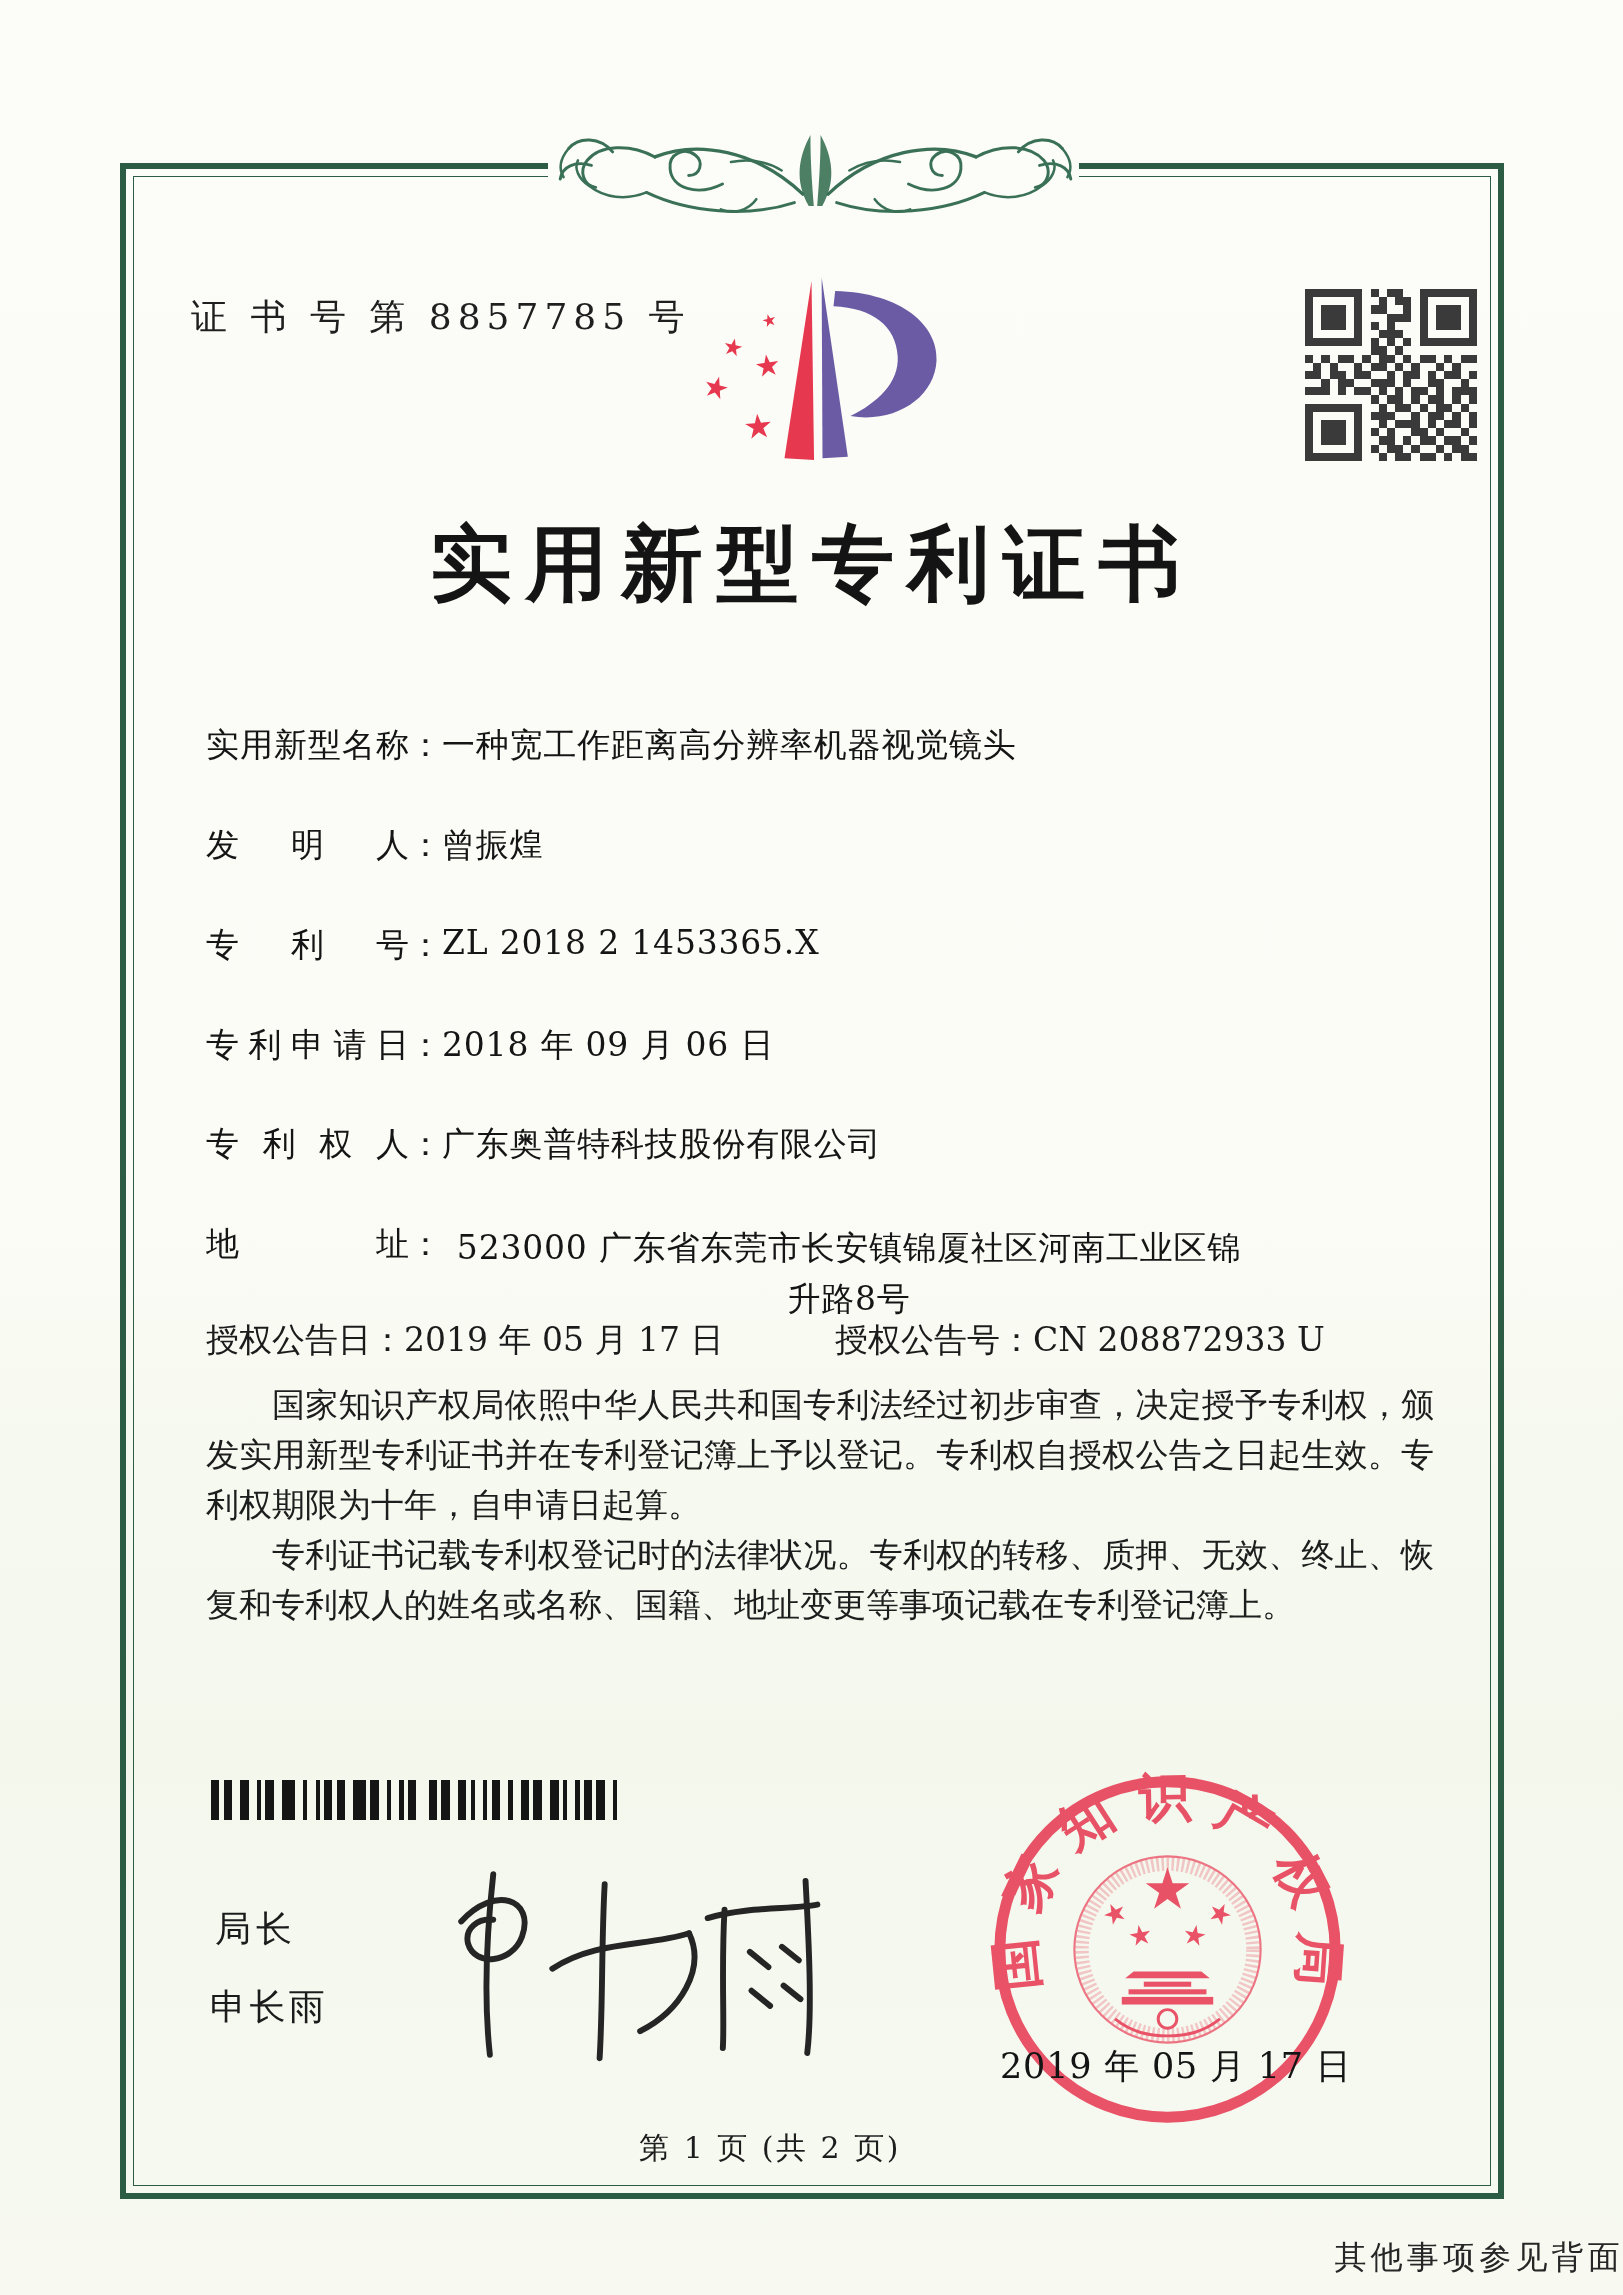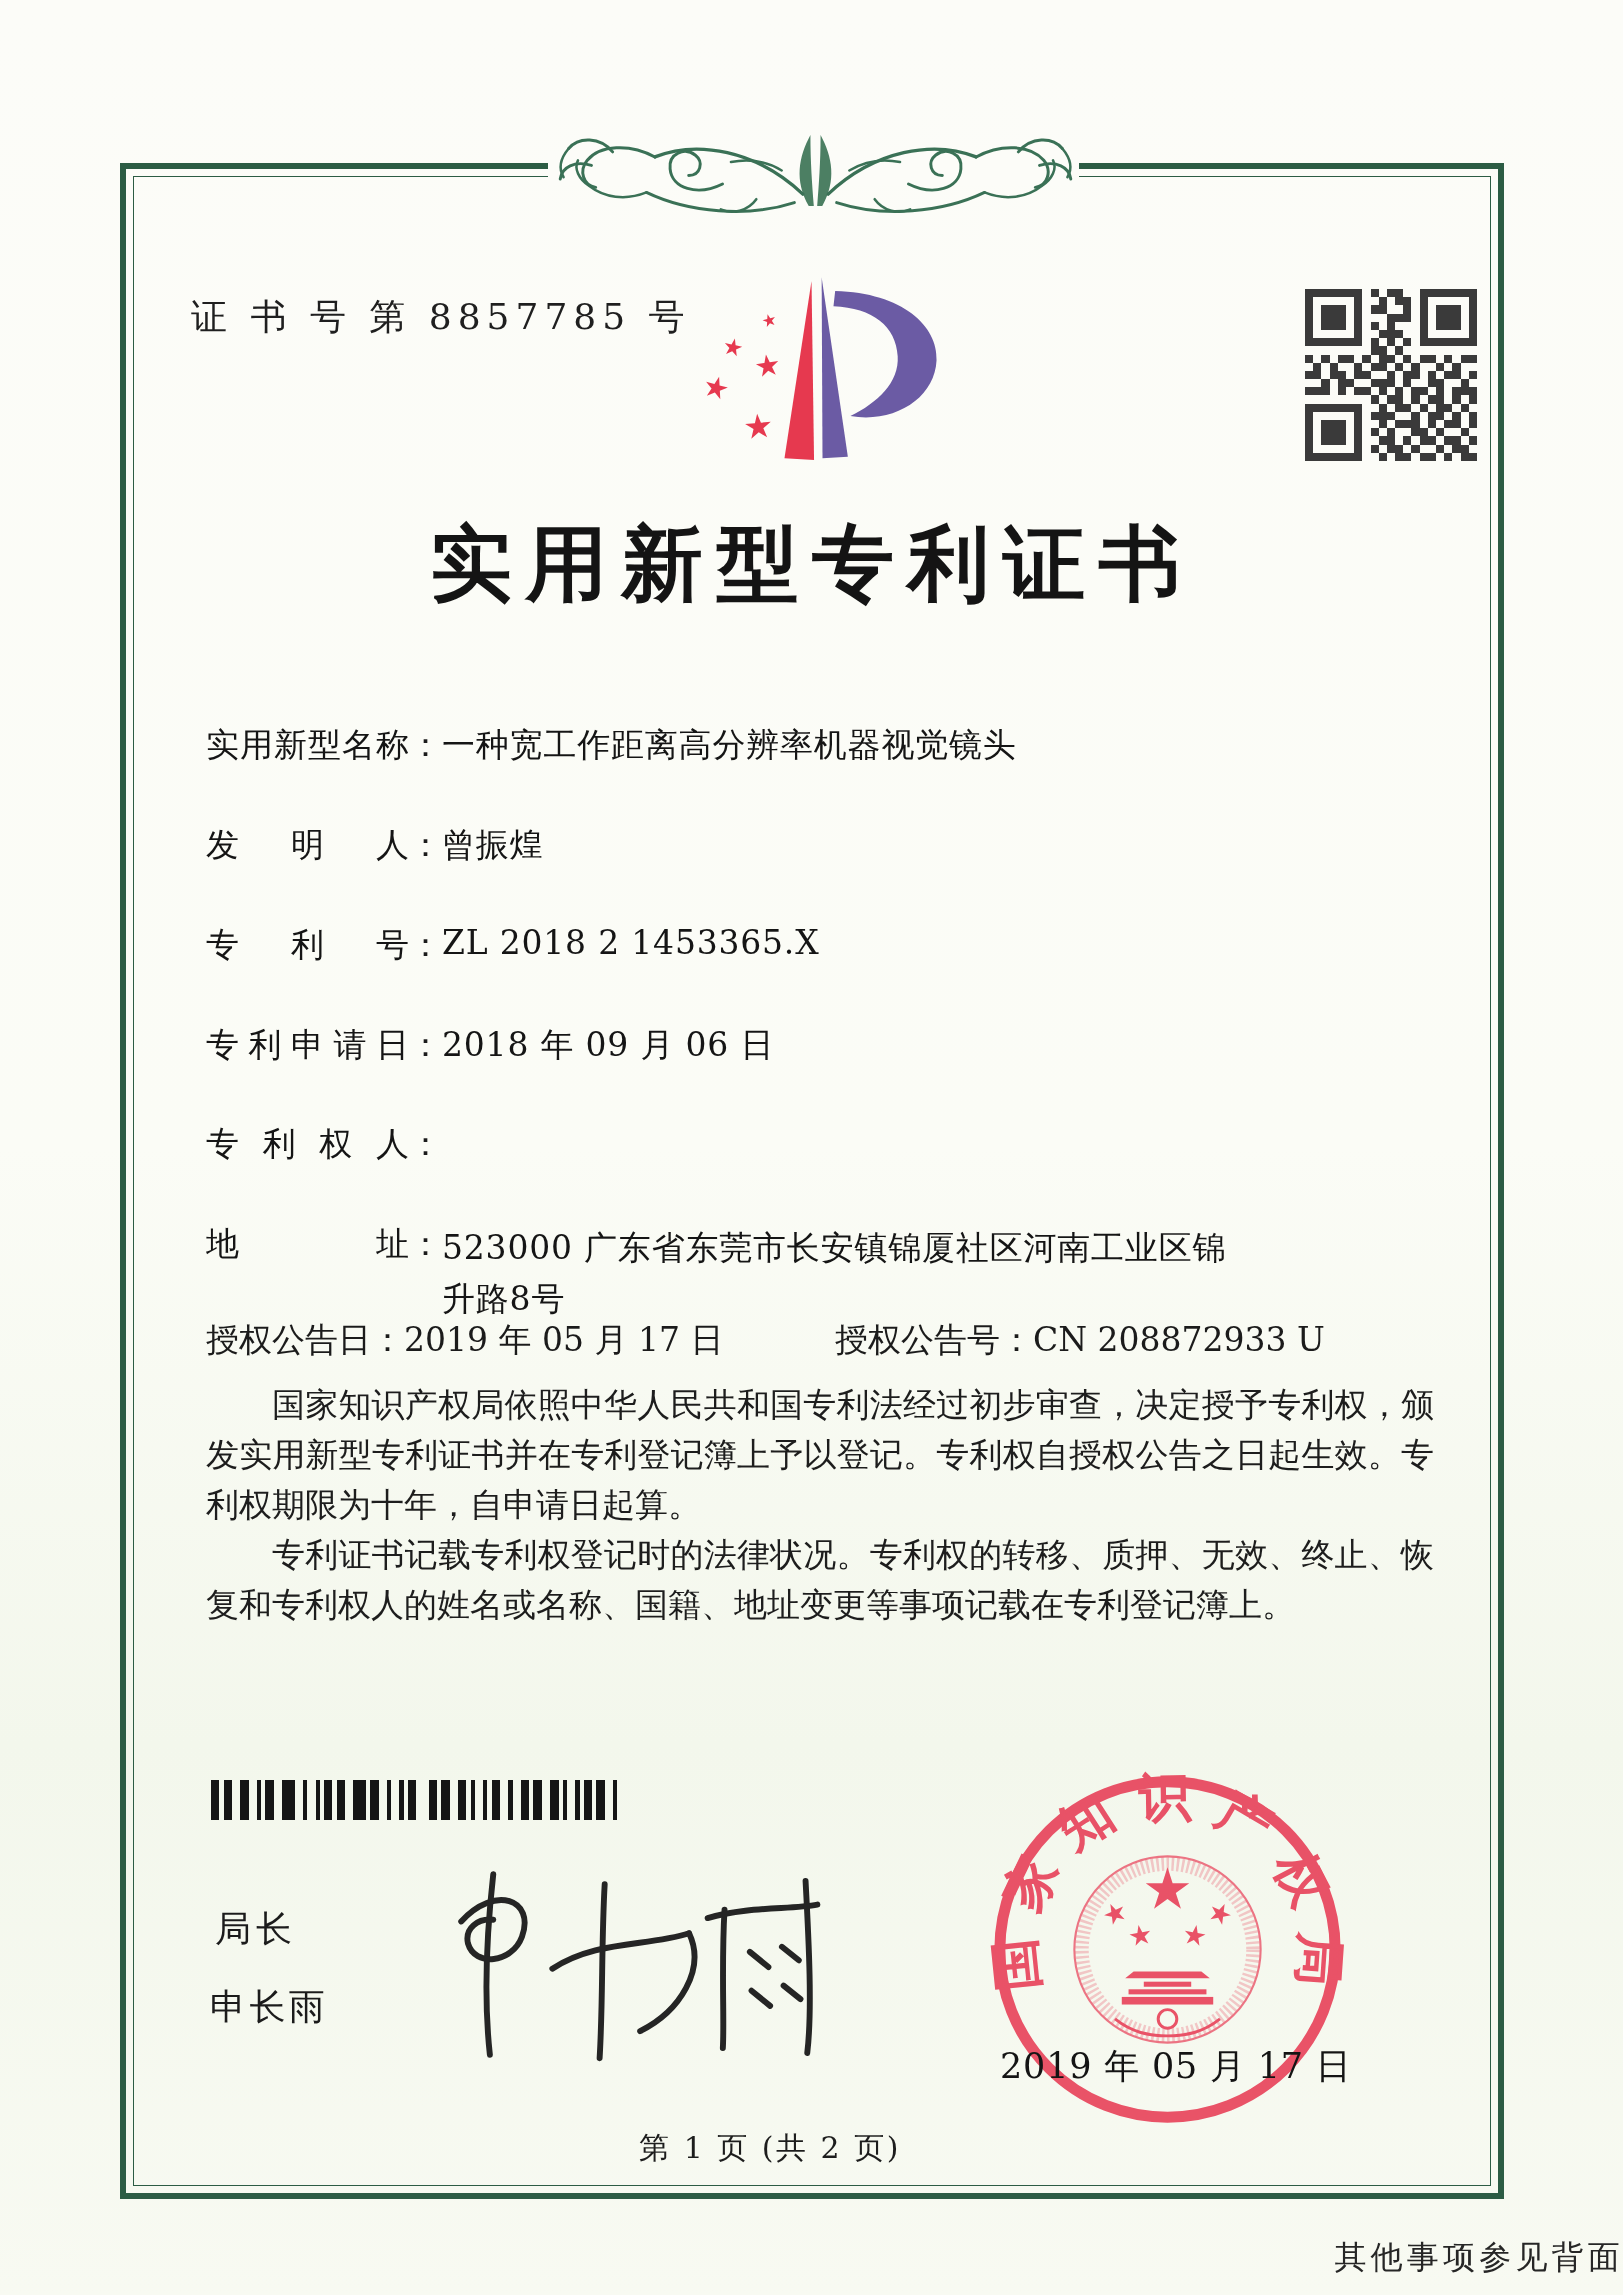--- a/index.html
+++ b/index.html
@@ -42,21 +42,21 @@
     position:absolute;left:0;top:510px;width:1624px;text-align:center;
     font-size:82px;font-weight:bold;letter-spacing:13.5px;color:#141414;white-space:nowrap;
   }
   
   .frow{position:absolute;left:206px;width:1252px;font-size:33px;display:flex;align-items:flex-start;}
   .flabel{
     display:inline-block;width:203px;text-align:justify;text-align-last:justify;
     flex:0 0 203px;color:#151515;
   }
   .fcolon{flex:0 0 auto;}
-  .fvalue{letter-spacing:0.8px;color:#151515;}
+  .fvalue{letter-spacing:0.8px;color:#151515;text-align:center;}
   .fvalue.addr{max-width:814px;line-height:1.55;}
   .grant-row{position:absolute;left:206px;top:1318px;width:1252px;font-size:33px;}
   .grant-a{position:absolute;left:0;top:0;white-space:nowrap;}
   .grant-b{position:absolute;left:629px;top:0;white-space:nowrap;}
   
   .body-text{
     position:absolute;left:206px;top:1380px;width:1228px;
     font-size:33px;line-height:50px;text-align:justify;color:#1d1d1d;
   }
   .body-text p{margin:0;text-indent:2em;}
@@ -593,20 +593,21 @@
       <span class="fvalue">ZL 2018 2 1453365.X</span>
   </div>
   <div class="frow" style="top:1023px">
     <span class="flabel">专利申请日</span>
       <span class="fcolon">：</span>
       <span class="fvalue">2018 年 09 月 06 日</span>
   </div>
   <div class="frow" style="top:1122px">
     <span class="flabel">专利权人</span>
       <span class="fcolon">：</span>
+      <span class="fvalue">广东奥普特科技股份有限公司</span>
   </div>
   <div class="frow" style="top:1222px">
     <span class="flabel">地址</span>
       <span class="fcolon">：</span>
       <span class="fvalue addr">523000 广东省东莞市长安镇锦厦社区河南工业区锦升路8号</span>
   </div>
 
   <div class="grant-row">
     <span class="grant-a">
       <span>授权公告日</span><span>：</span><span>2019 年 05 月 17 日</span>

